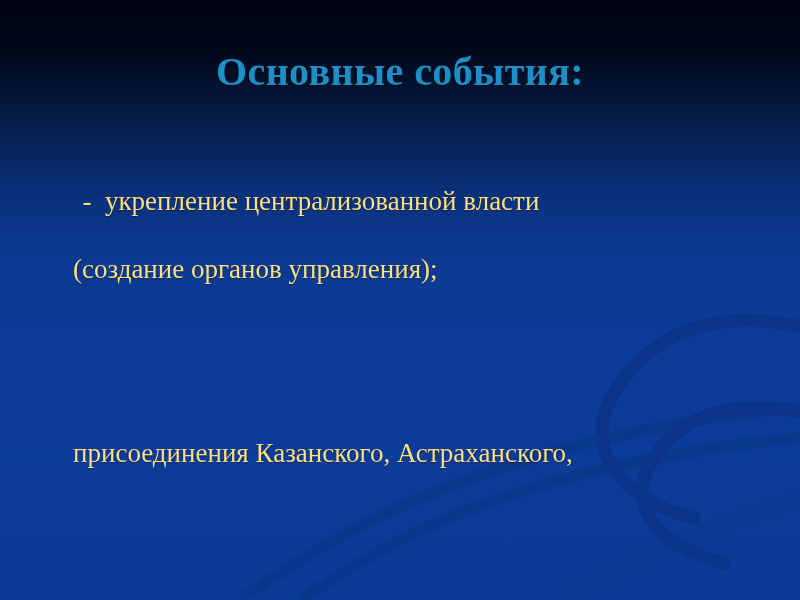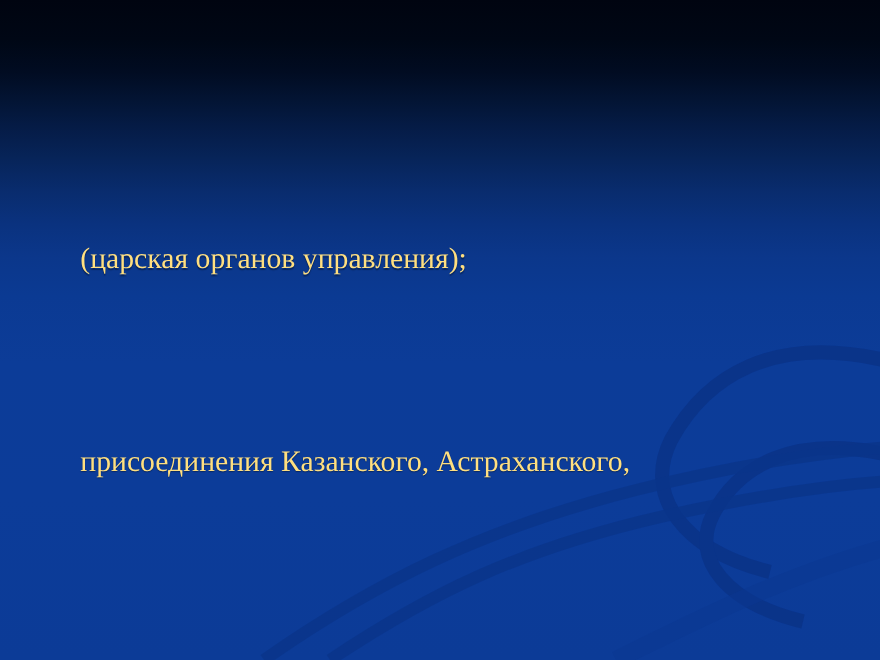--- a/index.html
+++ b/index.html
@@ -108,25 +108,27 @@
     </g>
     <g fill="none" stroke="#0a3488" stroke-width="11" opacity="0.8">
       <path d="M 300 600 C 390 540, 470 500, 600 470 C 690 450, 760 440, 815 437"></path>
       <path d="M 240 600 C 340 530, 440 480, 580 445 C 680 420, 760 410, 815 406"></path>
     </g>
     <g fill="none" stroke="#0b3790" stroke-width="16" opacity="0.55">
       <path d="M 560 600 C 640 560, 720 520, 815 495"></path>
     </g>
   </svg>
 
+  <div class="title">Основные события:</div>
 
   <div class="body-block">
 
     <p class="bullet gap-md">
-      <span class="cont">(царская органов управления);</span>
+      <span>-  укрепление централизованной власти</span>
+      <span class="cont">(создание органов управления);</span>
     </p>
 
 
     <p class="bullet gap-md">
       <span class="cont">присоединения Казанского, Астраханского,</span>
       
       
     </p>
 
   </div>

